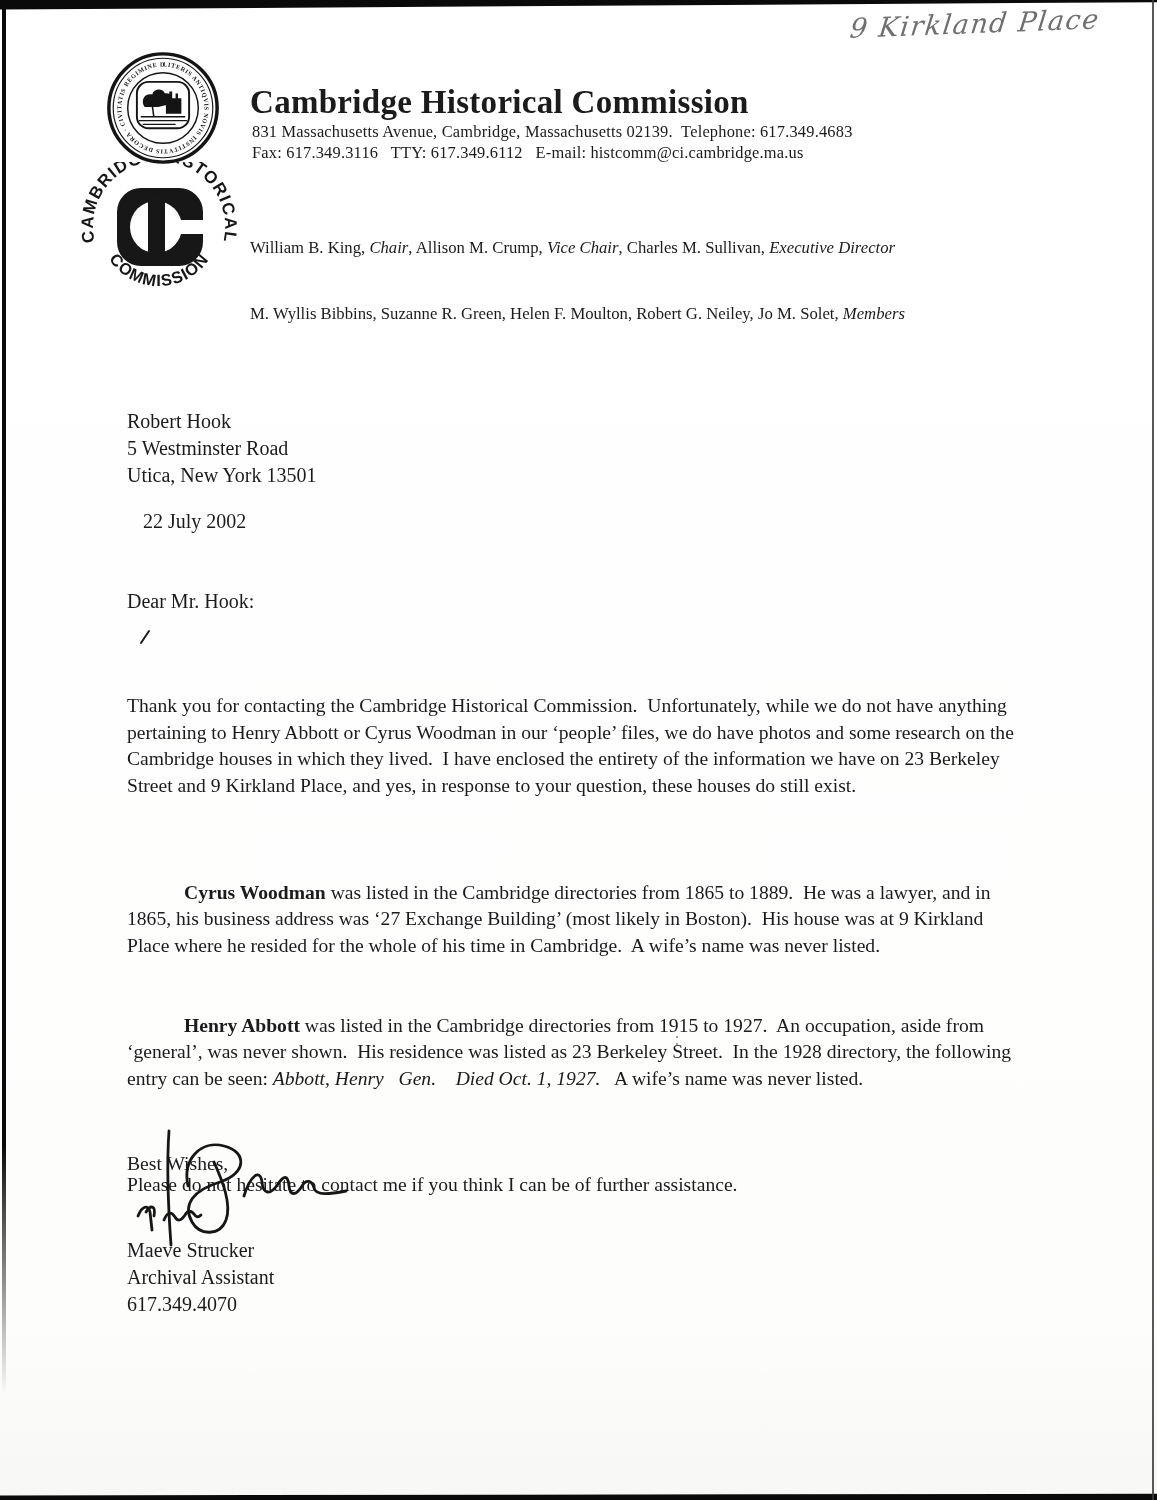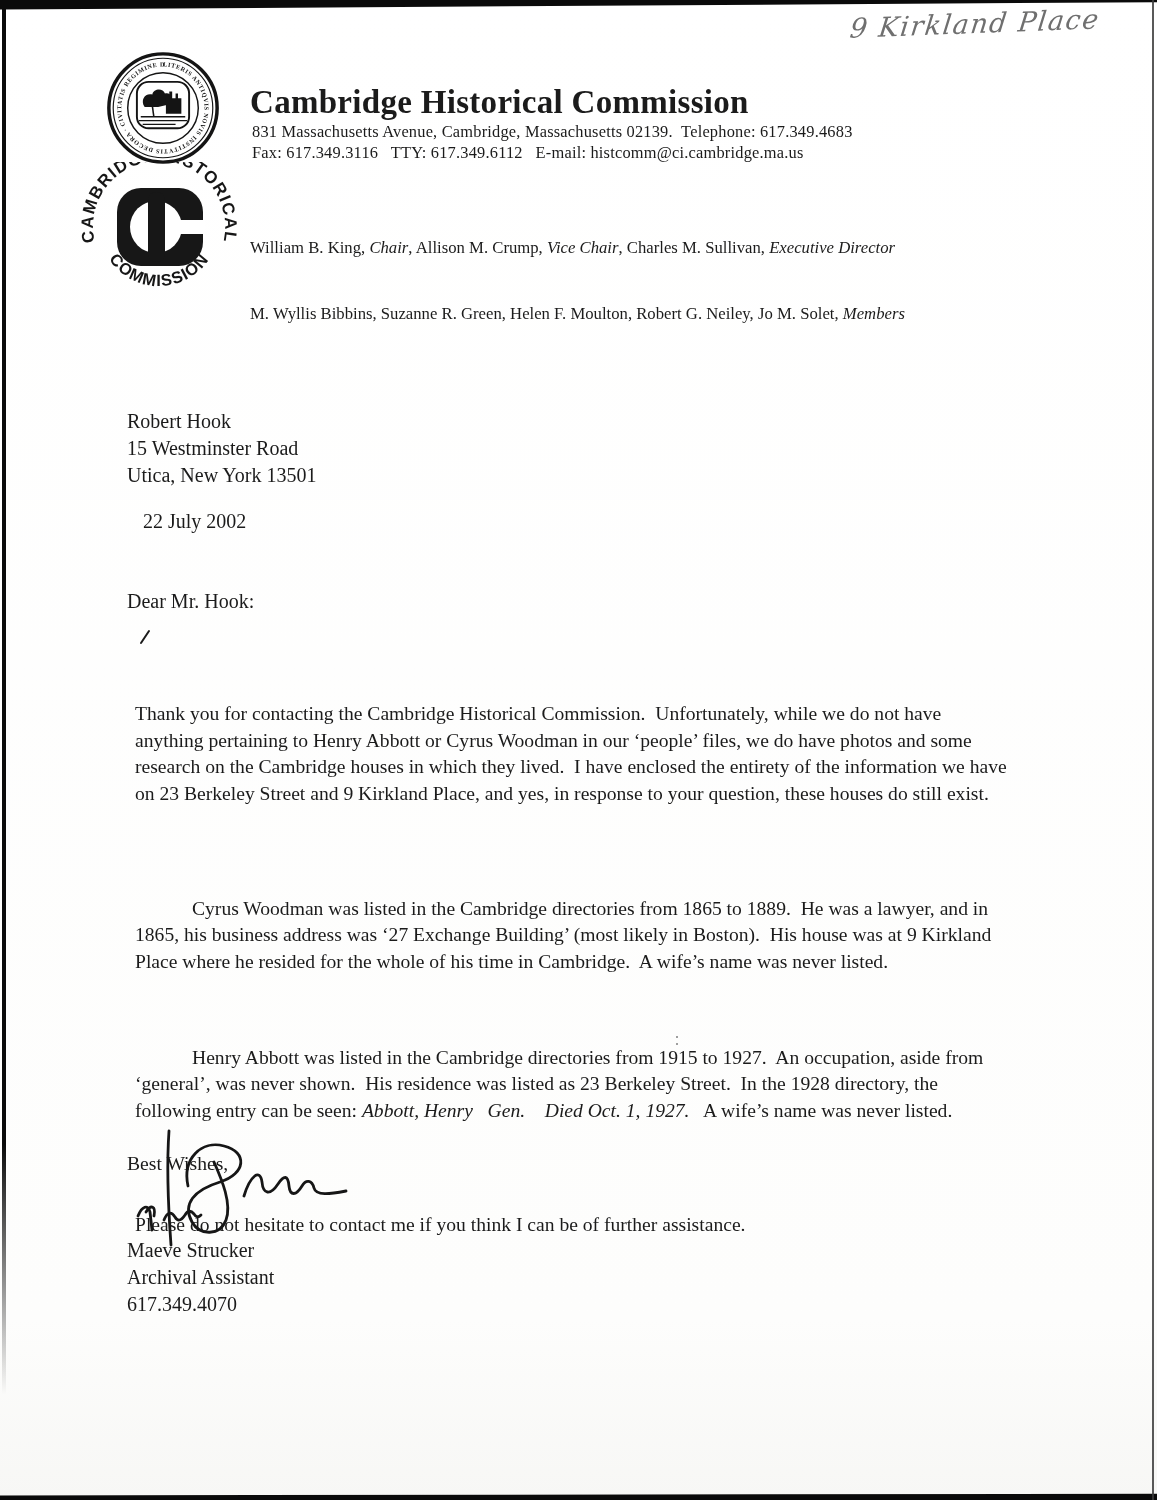--- a/index.html
+++ b/index.html
@@ -37,25 +37,25 @@
   .addr2{top:143px;}
   .staff{position:absolute;left:250px;top:193px;font-size:16.7px;line-height:22px;white-space:pre-wrap;}
   .it{font-style:italic;}
 
   
   .recipient{position:absolute;left:127px;top:408px;font-size:20px;line-height:27px;}
   .date{position:absolute;left:143px;top:510px;font-size:20px;}
   .salutation{position:absolute;left:127px;top:590px;font-size:20px;}
   .body-text{position:absolute;left:127px;top:640px;width:893px;font-size:19.6px;
     line-height:26.6px;white-space:pre-wrap;}
-  .body-text p{margin:8px;}
+  .body-text p{margin:0;}
   .p1{margin-bottom:27px !important;}
   .p4{margin-bottom:26px !important;}
   .indent{text-indent:57px;}
-  .lead{font-weight:400;}
+  .lead{font-weight:700;}
   .pen-tick{position:absolute;left:138px;top:629px;}
   .scan-speck{position:absolute;left:676px;top:1036px;width:2px;height:2px;border-radius:50%;
     background:#555;box-shadow:0 7px 0 0 #555;opacity:.75;}
 
   
   .closing{position:absolute;left:127px;top:1153px;font-size:19.6px;}
   .signature{position:absolute;left:124px;top:1124px;width:250px;height:128px;}
   .signature path{fill:none;stroke:#161616;stroke-width:2.8;stroke-linecap:round;stroke-linejoin:round;}
   .signer{position:absolute;left:127px;top:1237px;font-size:20px;line-height:27px;}
 </style>
@@ -113,21 +113,21 @@
   <div class="addr addr1">831 Massachusetts Avenue, Cambridge, Massachusetts 02139.  Telephone: 617.349.4683</div>
   <div class="addr addr2">Fax: 617.349.3116   TTY: 617.349.6112   E-mail: histcomm@ci.cambridge.ma.us</div>
 
   <div class="staff">
     <div><span>William B. King, </span><span class="it">Chair</span><span>, Allison M. Crump, </span><span class="it">Vice Chair</span><span>, Charles M. Sullivan, </span><span class="it">Executive Director</span></div>
     <div><span>M. Wyllis Bibbins, Suzanne R. Green, Helen F. Moulton, Robert G. Neiley, Jo M. Solet, </span><span class="it">Members</span></div>
   </div>
 
   <div class="recipient">
     <div>Robert Hook</div>
-    <div>15 Westminster Road</div>
+    <div>5 Westminster Road</div>
     <div>Utica, New York 13501</div>
   </div>
   <div class="date">22 July 2002</div>
   <div class="salutation">Dear Mr. Hook:</div>
 
   <svg class="pen-tick" width="14" height="16" aria-hidden="true">
     <path d="M3 14 L11 2" stroke="#1b1b1b" stroke-width="2" stroke-linecap="round" fill="none"></path>
   </svg>
 
   <div class="body-text">

